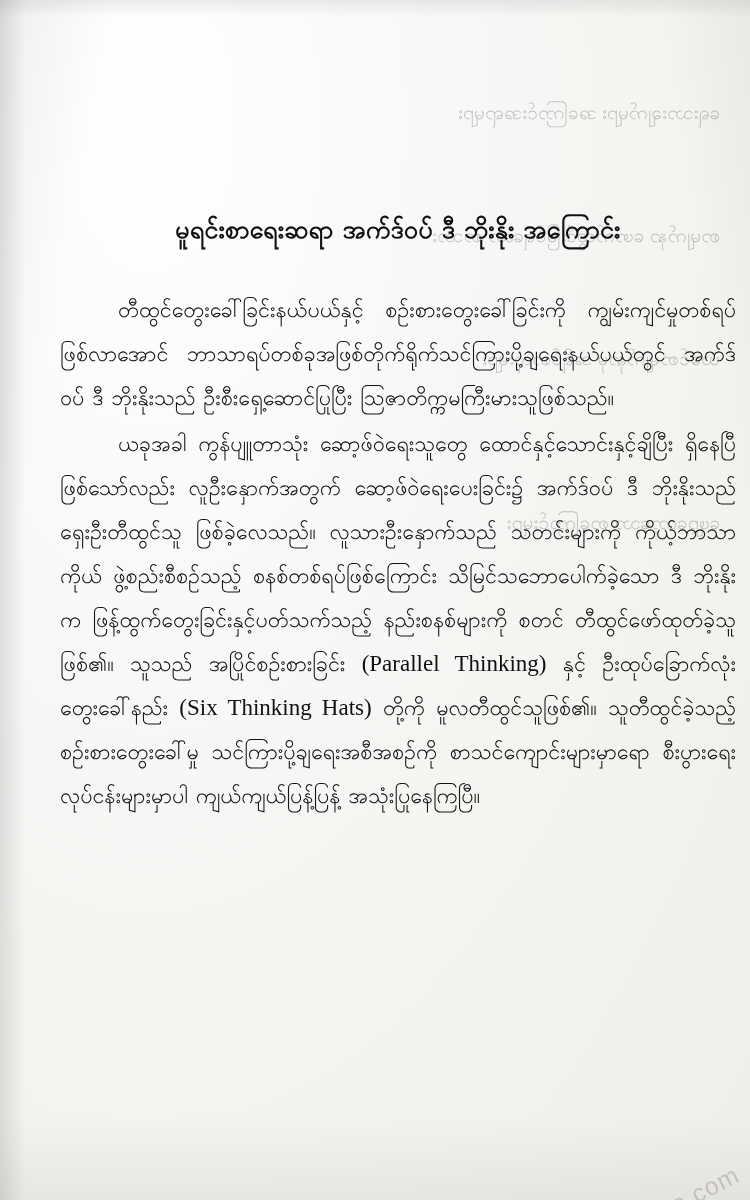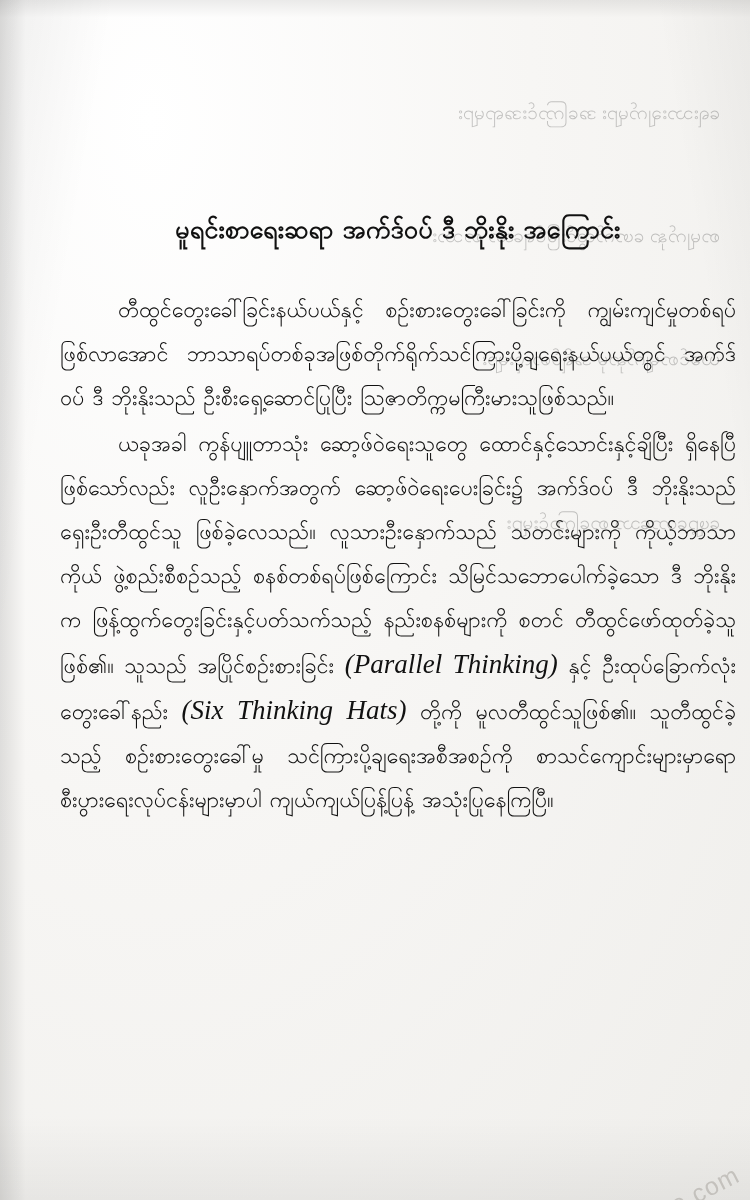--- a/index.html
+++ b/index.html
@@ -95,22 +95,21 @@
     font-size: 21.5px;
     line-height: 44px;
     color: #111;
     text-align: justify;
     text-justify: inter-word;
     text-indent: 58px;
     word-spacing: 1px;
   }
   p.para .latin {
     font-family: "Liberation Serif", serif;
-    font-size: 27px;
-    font-style: italic;
+    font-size: 23px;
   }
 
   
   #watermark {
     position: absolute;
     right: 6px;
     bottom: 14px;
     transform: rotate(-27deg);
     transform-origin: 100% 100%;
     color: #b9b6b1;

